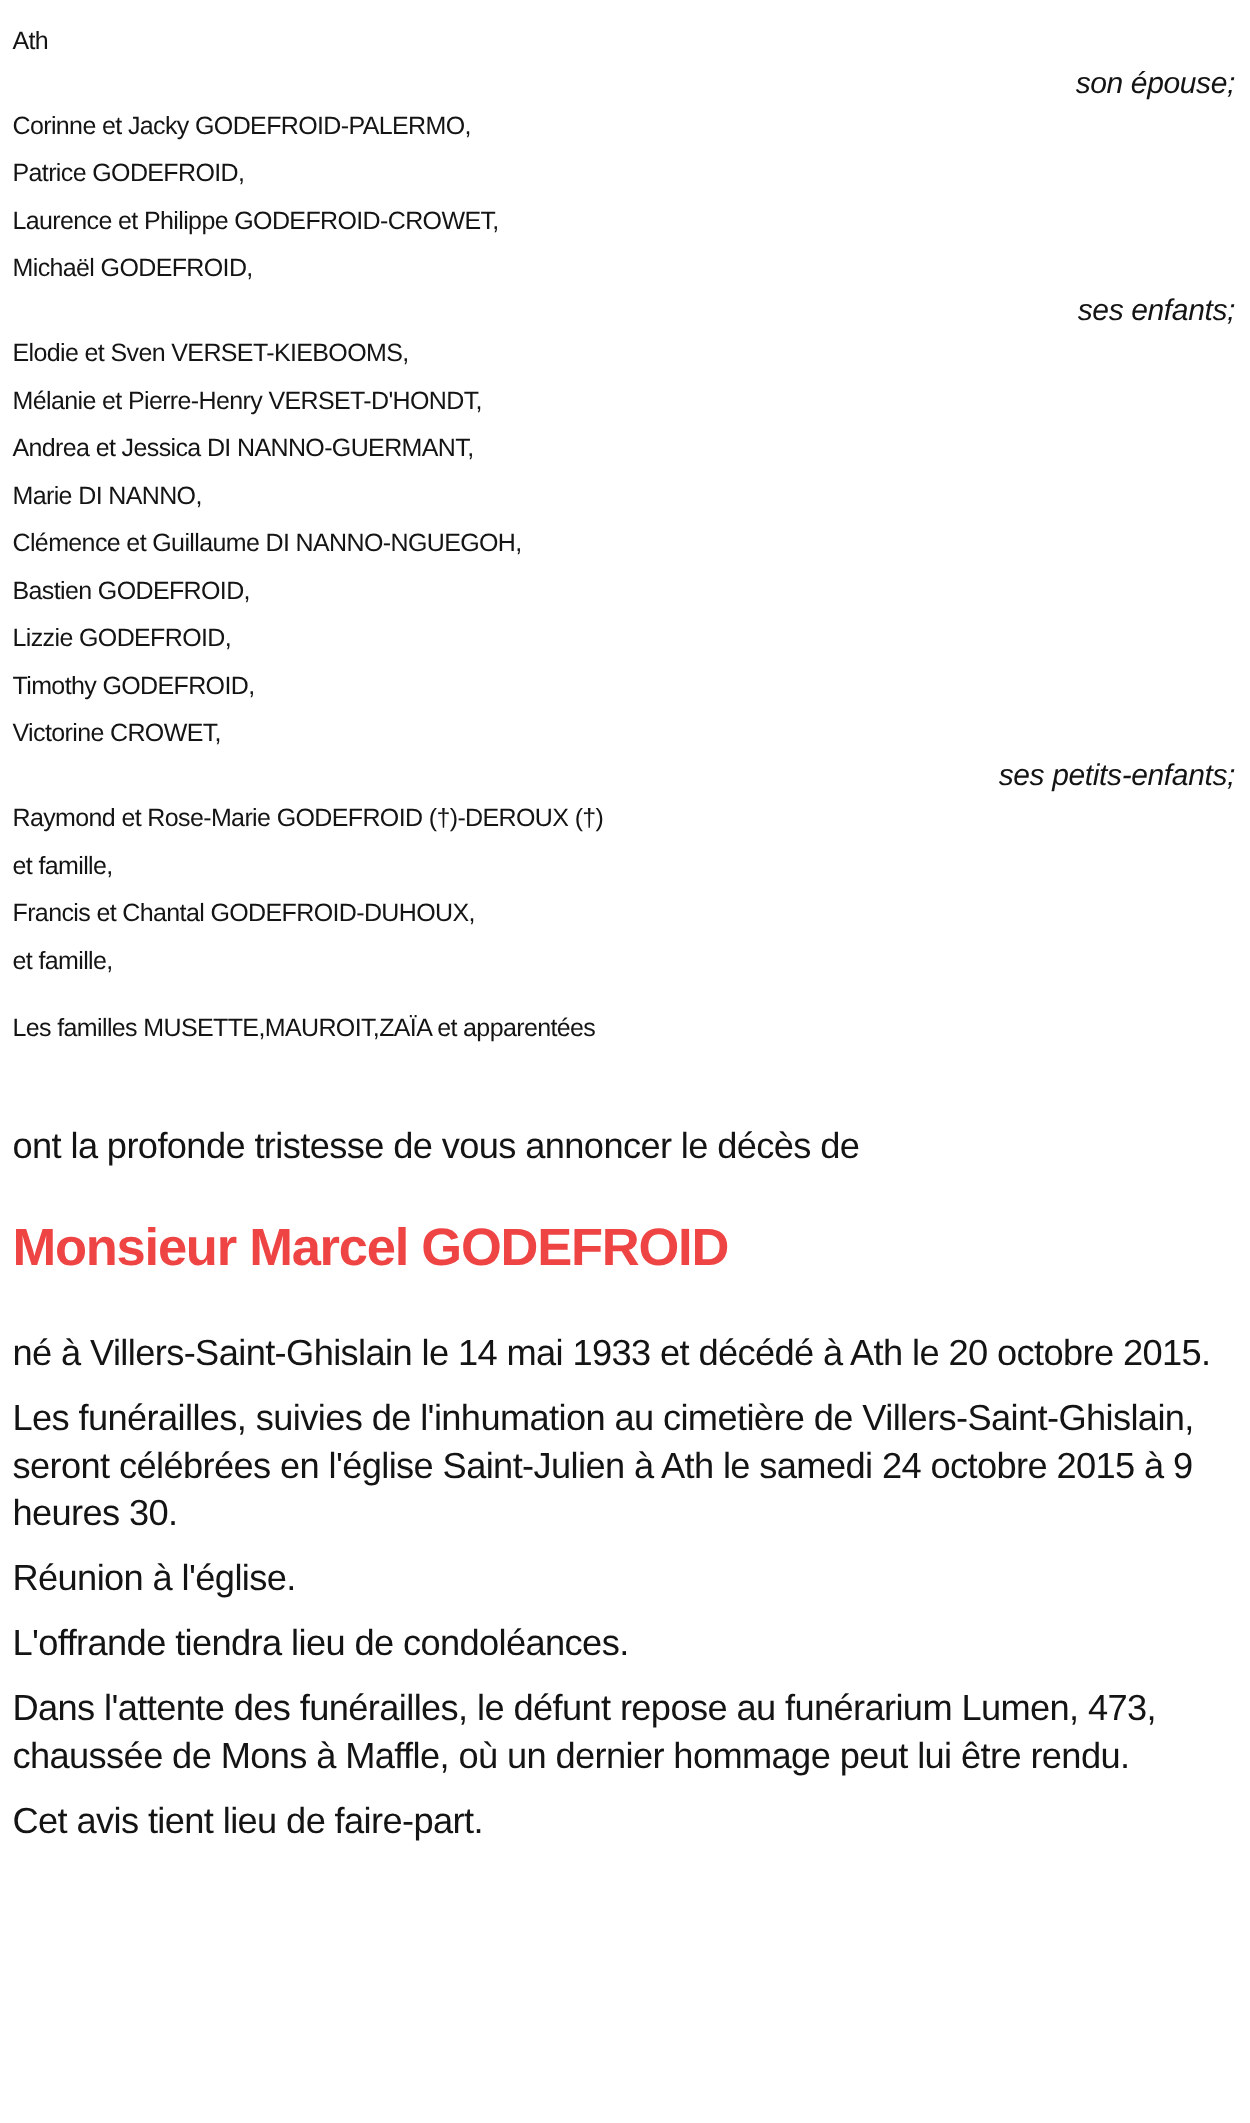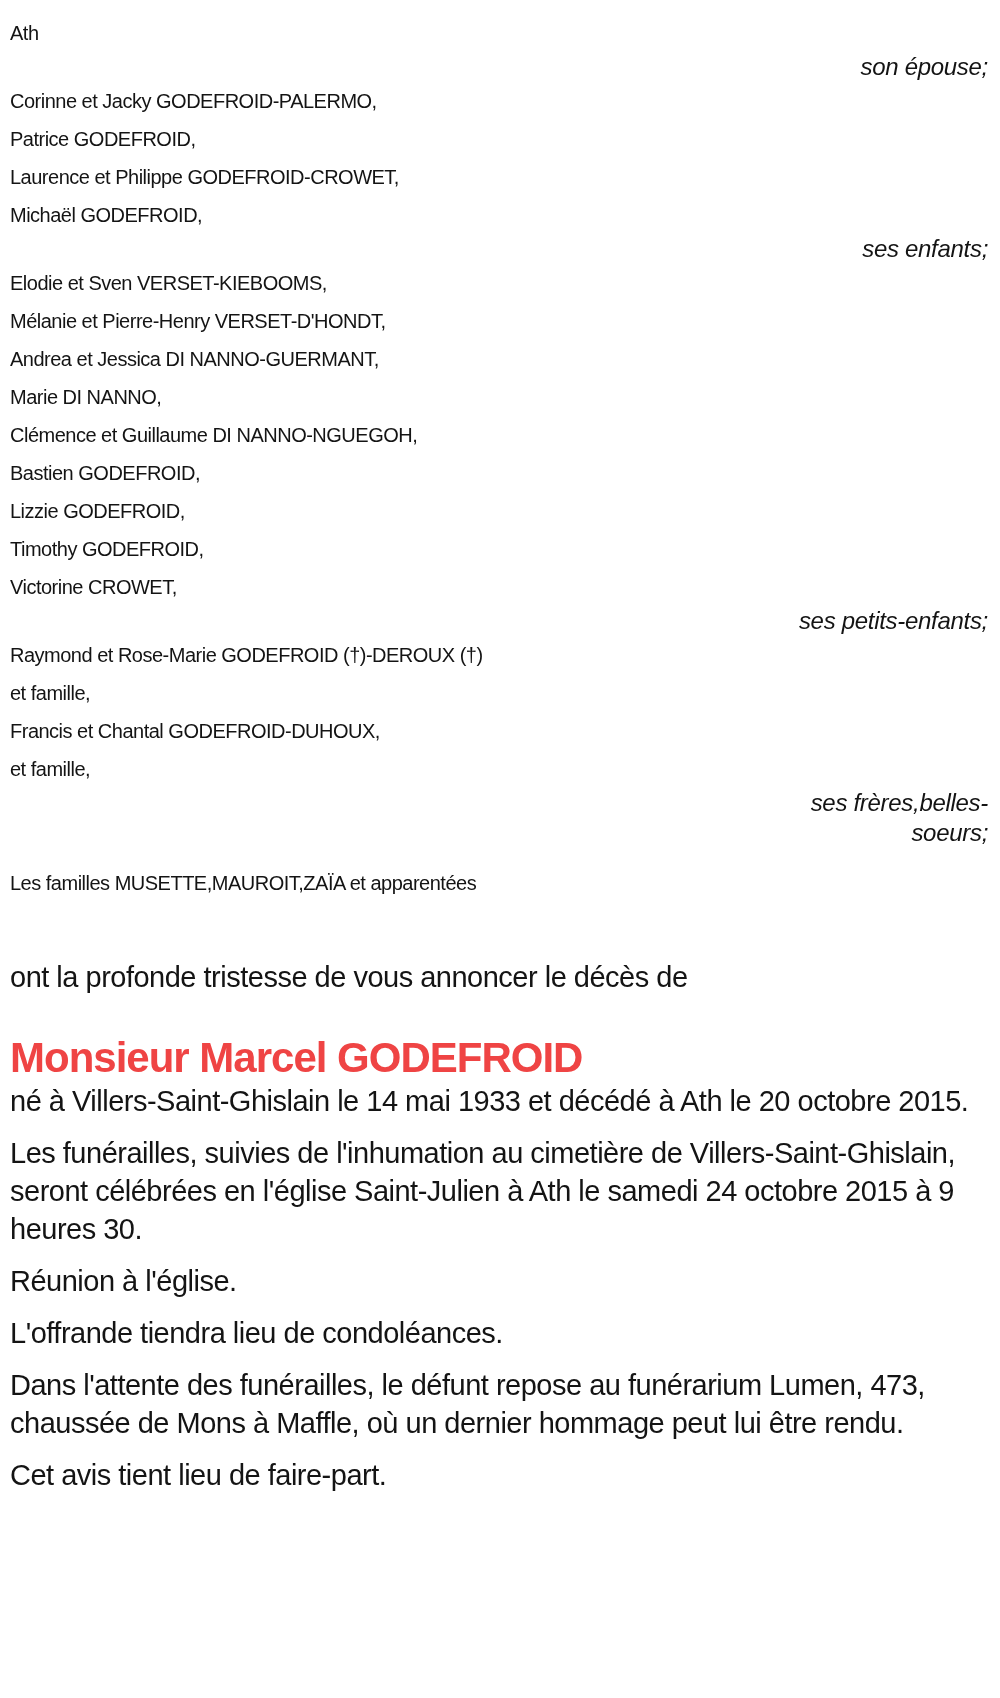--- a/index.html
+++ b/index.html
@@ -38,21 +38,21 @@
     letter-spacing: -0.5px;
   }
   h1.deceased {
     margin: 38px 0 0 0;
     font-size: 42px;
     line-height: 48px;
     font-weight: bold;
     letter-spacing: -1px;
     color: #ef4444;
   }
-  .details { }
+  .details { margin-top: 42px; }
   .details p {
     margin: 0 0 14px 0;
     font-size: 29px;
     line-height: 38px;
     letter-spacing: -0.5px;
   }
   .details p:last-child { margin-bottom: 0; }
 </style>
 </head>
 <body>
@@ -82,21 +82,20 @@
   <div class="line">Timothy GODEFROID,</div>
   <div class="line">Victorine CROWET,</div>
   <div class="label">ses petits-enfants;</div>
 </div>
 
 <div>
   <div class="line">Raymond et Rose-Marie GODEFROID (†)-DEROUX (†)</div>
   <div class="line">et famille,</div>
   <div class="line">Francis et Chantal GODEFROID-DUHOUX,</div>
   <div class="line">et famille,</div>
-  <div class="label label-wrap">ses frères,belles-soeurs;</div>
 </div>
 
 <div class="line families-line">Les familles MUSETTE,MAUROIT,ZAÏA et apparentées</div>
 
 <div class="announcement">ont la profonde tristesse de vous annoncer le décès de</div>
 
 <h1 class="deceased">Monsieur Marcel GODEFROID</h1>
 
 <div class="details">
   <p>né à Villers-Saint-Ghislain le 14 mai 1933 et décédé à Ath le 20 octobre 2015.</p>

